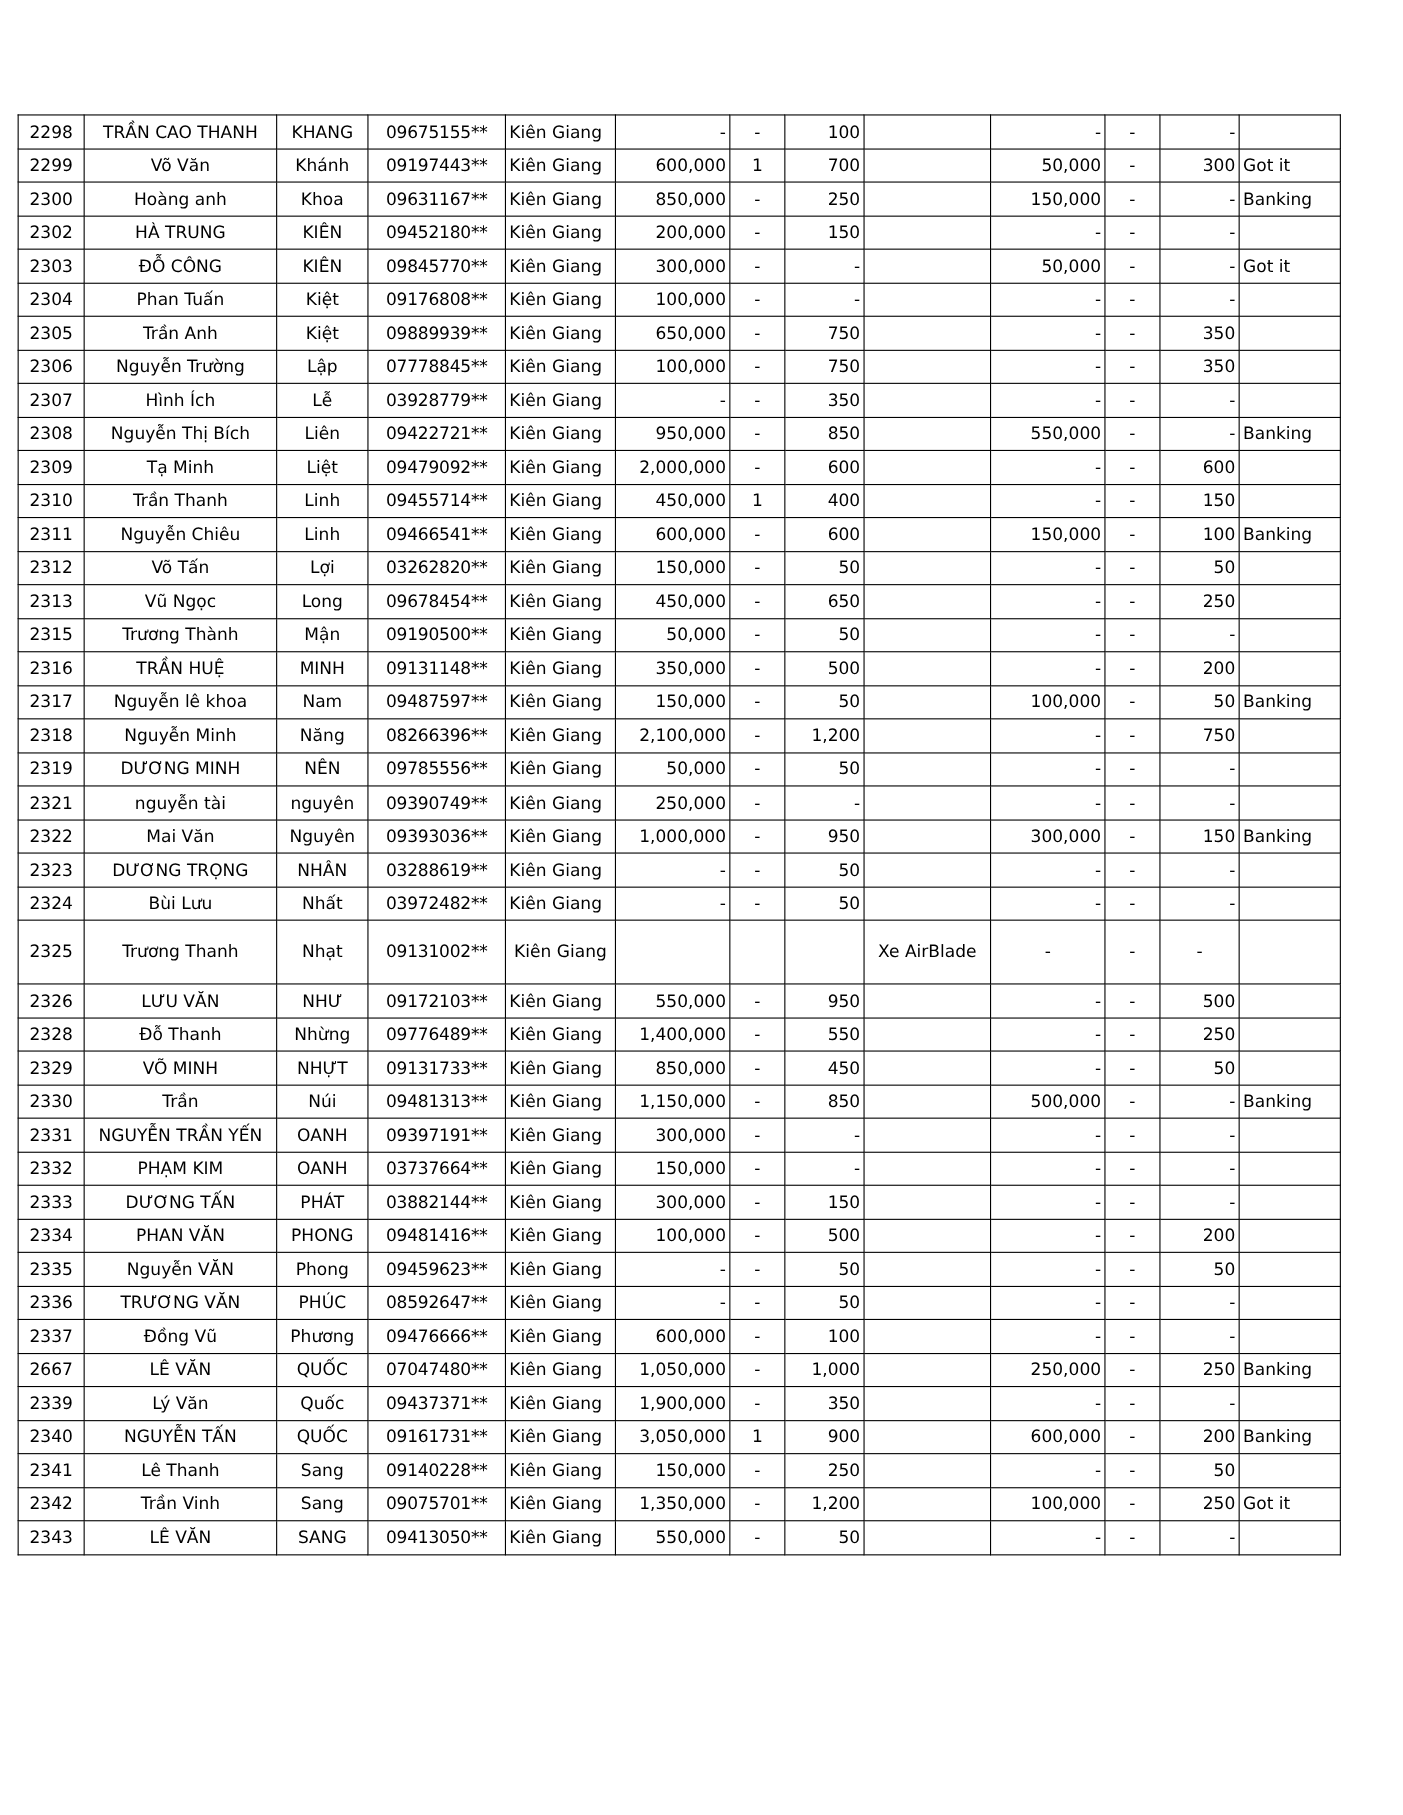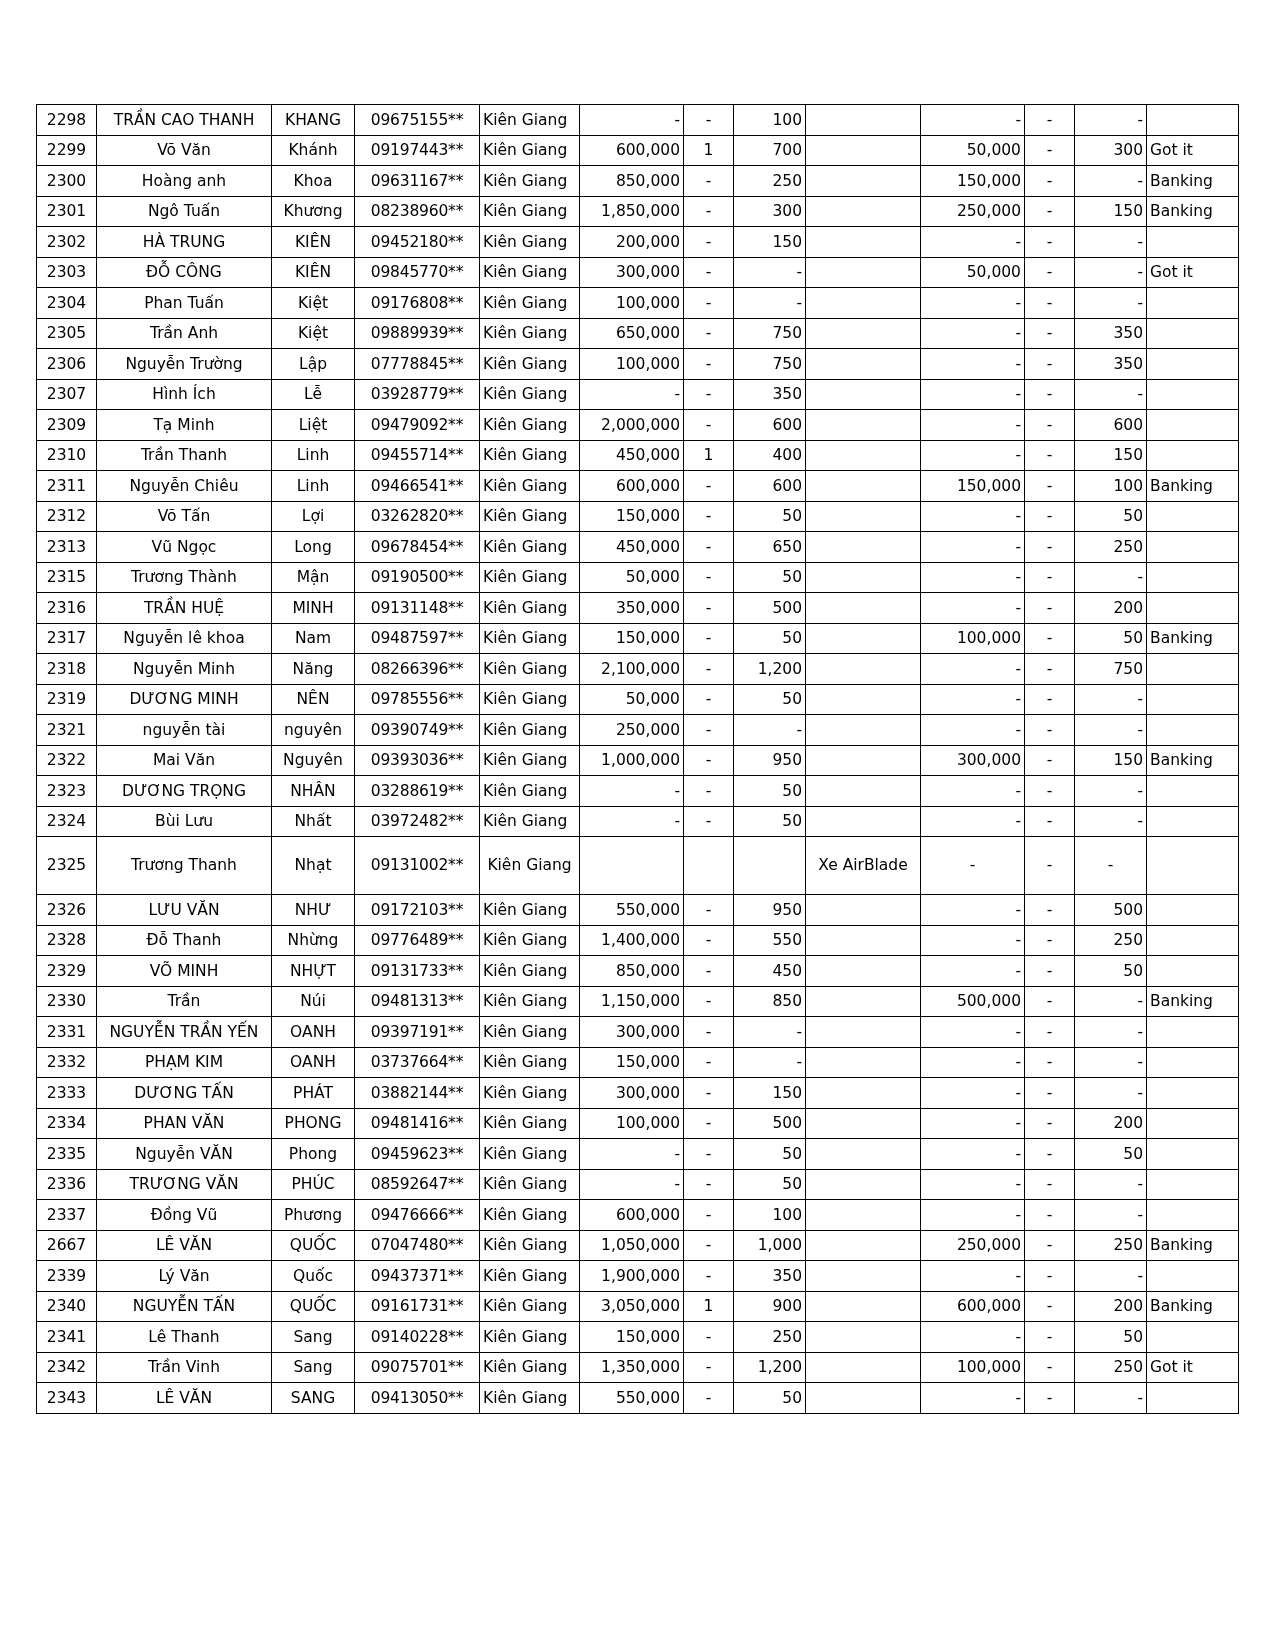--- a/index.html
+++ b/index.html
@@ -12,21 +12,21 @@
     height: 1650px;
     font-family: "DejaVu Sans", "Liberation Sans", sans-serif;
     color: #000000;
     -webkit-font-smoothing: antialiased;
   }
   #sheet {
     position: relative;
     width: 1275px;
     height: 1650px;
     box-sizing: border-box;
-    padding: 104px 0 0 36px;
+    padding: 104px 0 0 16px;
   }
   table.grid {
     border-collapse: collapse;
     table-layout: fixed;
     width: 1139px;
   }
   table.grid td {
     border: 1.6px solid #000000;
     height: 29.5px;
     padding: 0 3px;
@@ -149,35 +149,20 @@
           <td class="num">850,000</td>
           <td class="dash">-</td>
           <td class="num">250</td>
           <td class="prize"></td>
           <td class="num">150,000</td>
           <td class="dash">-</td>
           <td class="num">-</td>
           <td class="note">Banking</td>
         </tr>
         <tr>
-          <td class="id">2301</td>
-          <td class="name">Ngô Tuấn</td>
-          <td class="name">Khương</td>
-          <td class="phone">08238960**</td>
-          <td class="prov">Kiên Giang</td>
-          <td class="num">1,850,000</td>
-          <td class="dash">-</td>
-          <td class="num">300</td>
-          <td class="prize"></td>
-          <td class="num">250,000</td>
-          <td class="dash">-</td>
-          <td class="num">150</td>
-          <td class="note">Banking</td>
-        </tr>
-        <tr>
           <td class="id">2302</td>
           <td class="name">HÀ TRUNG</td>
           <td class="name">KIÊN</td>
           <td class="phone">09452180**</td>
           <td class="prov">Kiên Giang</td>
           <td class="num">200,000</td>
           <td class="dash">-</td>
           <td class="num">150</td>
           <td class="prize"></td>
           <td class="num">-</td>
@@ -252,20 +237,35 @@
           <td class="phone">03928779**</td>
           <td class="prov">Kiên Giang</td>
           <td class="num">-</td>
           <td class="dash">-</td>
           <td class="num">350</td>
           <td class="prize"></td>
           <td class="num">-</td>
           <td class="dash">-</td>
           <td class="num">-</td>
           <td class="note"></td>
+        </tr>
+        <tr>
+          <td class="id">2308</td>
+          <td class="name">Nguyễn Thị Bích</td>
+          <td class="name">Liên</td>
+          <td class="phone">09422721**</td>
+          <td class="prov">Kiên Giang</td>
+          <td class="num">950,000</td>
+          <td class="dash">-</td>
+          <td class="num">850</td>
+          <td class="prize"></td>
+          <td class="num">550,000</td>
+          <td class="dash">-</td>
+          <td class="num">-</td>
+          <td class="note">Banking</td>
         </tr>
         <tr>
           <td class="id">2309</td>
           <td class="name">Tạ Minh</td>
           <td class="name">Liệt</td>
           <td class="phone">09479092**</td>
           <td class="prov">Kiên Giang</td>
           <td class="num">2,000,000</td>
           <td class="dash">-</td>
           <td class="num">600</td>

